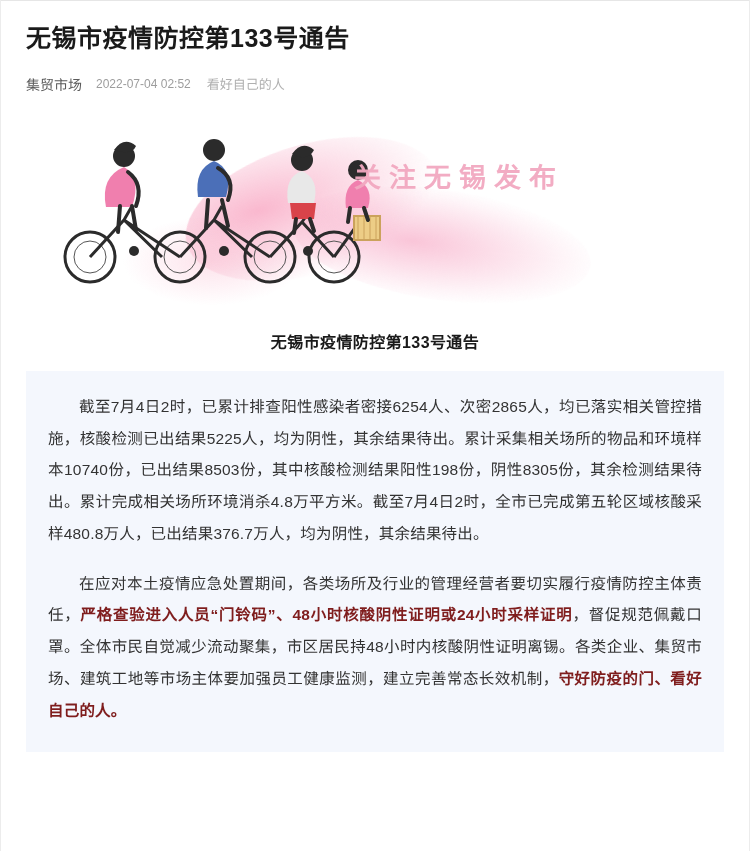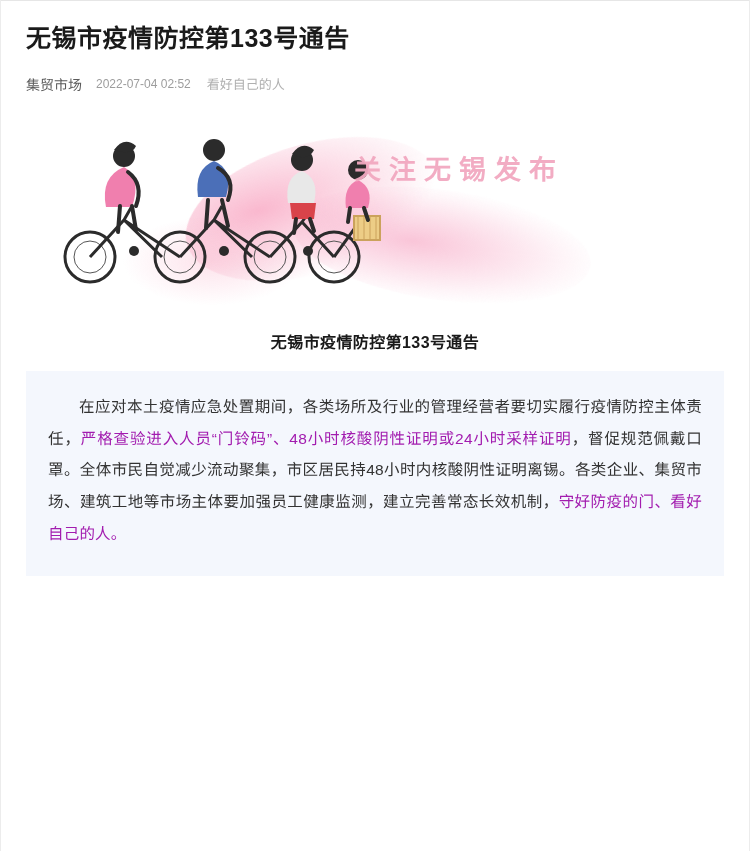--- a/index.html
+++ b/index.html
@@ -85,21 +85,21 @@
   }
   .hero-inner {
     position: relative;
     width: 520px;
     height: 185px;
     margin-left: 36px;
   }
   .watermark {
     position: absolute;
     right: 18px;
-    top: 28px;
+    top: 36px;
     font-size: 27px;
     letter-spacing: 8px;
     color: #f2a8c0;
     font-weight: bold;
     opacity: .95;
     white-space: nowrap;
     font-family: "Liberation Serif", "DejaVu Serif", serif;
   }
   .blob {
     position: absolute;
@@ -147,22 +147,22 @@
     margin: 0 0 18px 0;
     font-size: 15.5px;
     line-height: 2.05;
     color: #333333;
     text-align: justify;
     text-indent: 2em;
     letter-spacing: .2px;
   }
   .body-block p:last-child { margin-bottom: 0; }
   .em-blue {
-    color: #a21caf;
-    font-weight: normal;
+    color: #7f1d1d;
+    font-weight: bold;
   }
 </style>
 </head>
 <body>
 
 <div class="page">
   <div class="edge-left"></div>
   <div class="edge-right"></div>
 
   <div class="content">
@@ -246,18 +246,21 @@
         </svg>
 
         <div class="watermark">关注无锡发布</div>
       </div>
     </div>
 
     <div class="doc-title">无锡市疫情防控第133号通告</div>
 
     <div class="body-block">
       <p>
+        <span>截至7月4日2时，已累计排查阳性感染者密接6254人、次密2865人，均已落实相关管控措施，核酸检测已出结果5225人，均为阴性，其余结果待出。累计采集相关场所的物品和环境样本10740份，已出结果8503份，其中核酸检测结果阳性198份，阴性8305份，其余检测结果待出。累计完成相关场所环境消杀4.8万平方米。截至7月4日2时，全市已完成第五轮区域核酸采样480.8万人，已出结果376.7万人，均为阴性，其余结果待出。</span>
+      </p>
+      <p>
         <span>在应对本土疫情应急处置期间，各类场所及行业的管理经营者要切实履行疫情防控主体责任，</span><span class="em-blue">严格查验进入人员“门铃码”、48小时核酸阴性证明或24小时采样证明</span><span>，督促规范佩戴口罩。全体市民自觉减少流动聚集，市区居民持48小时内核酸阴性证明离锡。各类企业、集贸市场、建筑工地等市场主体要加强员工健康监测，建立完善常态长效机制，</span><span class="em-blue">守好防疫的门、看好自己的人。</span>
       </p>
     </div>
 
   </div>
 </div>
 
 </body></html>

